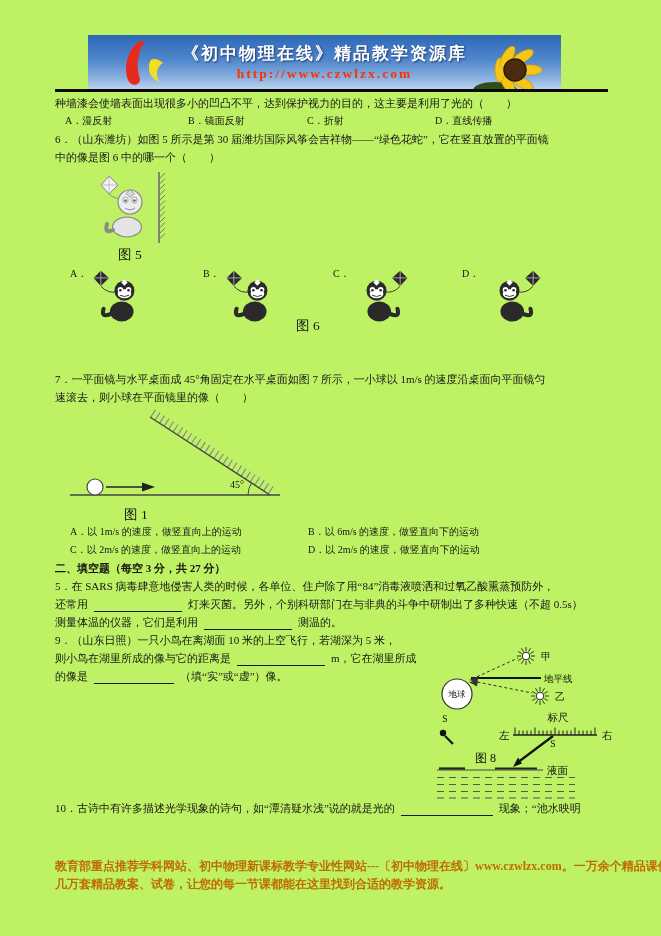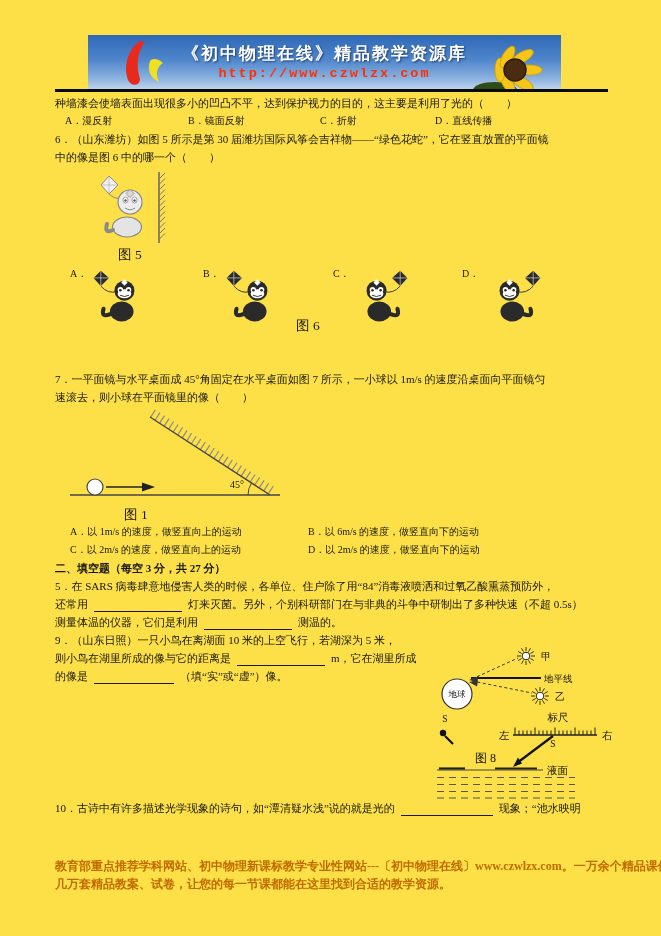--- a/index.html
+++ b/index.html
@@ -1,23 +1,23 @@
 <!DOCTYPE html>
 <html><head>
 <meta charset="utf-8">
 <style>
   html,body{margin:0;padding:0;background:#888;}
-  .page{position:relative;width:661px;height:936px;background:#fde047;overflow:hidden;
+  .page{position:relative;width:661px;height:936px;background:#bef264;overflow:hidden;
         font-family:"Liberation Serif", serif;color:#151515;}
   .banner{position:absolute;left:88px;top:35px;width:473px;height:55px;overflow:hidden;
           background:linear-gradient(180deg,#2e68b6 0%,#4f86cc 45%,#8db3e0 80%,#c2d7ee 100%);}
   .banner-title{position:absolute;left:0;right:0;top:7px;text-align:center;color:#fff;
           font-size:17px;font-weight:bold;letter-spacing:2px;text-shadow:1px 1px 2px #1d3c6d;}
   .banner-url{position:absolute;left:0;right:0;top:31px;text-align:center;color:#ff2f00;
-          font-size:13.5px;font-weight:bold;letter-spacing:2px;font-family:Liberation Mono, monospace;}
+          font-size:13.5px;font-weight:bold;letter-spacing:2px;font-family:Liberation Serif, serif;}
   .logo{position:absolute;left:22px;top:4px;}
   .sunflower{position:absolute;right:2px;bottom:-4px;}
   .rule{position:absolute;left:55px;top:89px;width:553px;height:3px;background:#0a0a0a;}
   .line{position:absolute;left:55px;white-space:nowrap;font-size:11px;line-height:16px;}
   .opt{position:absolute;white-space:nowrap;font-size:10px;line-height:16px;}
   .bold{font-weight:bold;}
   .cap{position:absolute;font-size:13.5px;white-space:nowrap;}
   .fig{position:absolute;}
   .blank{display:inline-block;height:13px;border-bottom:1px solid #1a1a1a;margin:0 6px;vertical-align:bottom;}
   .b88{width:88px;} .b80{width:80px;} .b92{width:92px;}
@@ -77,21 +77,21 @@
         <ellipse cx="13" cy="-7.5" rx="12" ry="5" transform="rotate(330)"></ellipse>
       </g>
       <circle cx="48" cy="28" r="11" fill="#4a2c10" stroke="#2e1a08" stroke-width="1.5"></circle>
     </svg>
   </div>
   <div class="rule"></div>
 
   <div class="line" style="top:95px">种墙漆会使墙表面出现很多小的凹凸不平，达到保护视力的目的，这主要是利用了光的（　　）</div>
   <span class="opt" style="left:65px;top:113px">A．漫反射</span>
   <span class="opt" style="left:188px;top:113px">B．镜面反射</span>
-  <span class="opt" style="left:320px;top:113px">C．折射</span>
+  <span class="opt" style="left:307px;top:113px">C．折射</span>
   <span class="opt" style="left:435px;top:113px">D．直线传播</span>
 
   <div class="line" style="top:131px">6．（山东潍坊）如图 5 所示是第 30 届潍坊国际风筝会吉祥物――“绿色花蛇”，它在竖直放置的平面镜</div>
   <div class="line" style="top:149px">中的像是图 6 中的哪一个（　　）</div>
 
   <svg class="fig" style="left:82px;top:170px" width="90" height="76" viewBox="0 0 90 76">
     <line x1="77" y1="2" x2="77" y2="73" stroke="#666" stroke-width="1.5"></line>
     <path d="M77,9 l6,-6 M77,14.5 l6,-6 M77,20 l6,-6 M77,25.5 l6,-6 M77,31 l6,-6 M77,36.5 l6,-6 M77,42 l6,-6 M77,47.5 l6,-6 M77,53 l6,-6 M77,58.5 l6,-6 M77,64 l6,-6 M77,69.5 l6,-6" stroke="#777" stroke-width="1"></path>
     <polygon points="27,6 36,15 27,24 19,15" fill="#f2f2f2" stroke="#8a8a8a"></polygon>
     <path d="M27,6 L27,24 M19,15 L36,15" stroke="#b0b0b0" stroke-width="0.7"></path>

